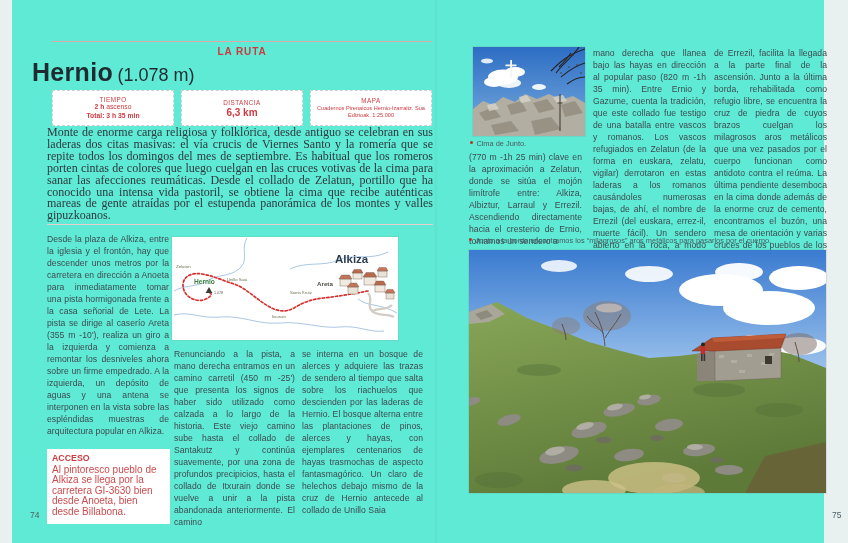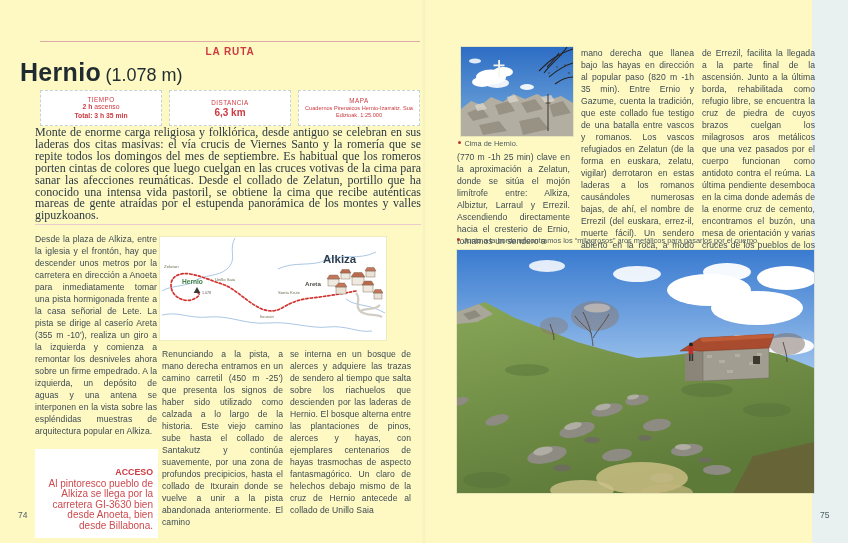--- a/index.html
+++ b/index.html
@@ -1,18 +1,18 @@
 <!DOCTYPE html>
 <html><head>
 <meta charset="utf-8">
 <style>
   html,body{margin:0;padding:0;}
   body{width:848px;height:543px;overflow:hidden;background:#e8f1ef;
        font-family:"Liberation Sans",sans-serif;-webkit-font-smoothing:antialiased;}
-  .spread{position:relative;width:812px;height:543px;background:#fef9c3;}
+  .spread{position:relative;width:812px;height:543px;background:#5eead4;margin-left:12px;}
   .gutter{position:absolute;left:422px;top:0;width:4px;height:543px;
           background:linear-gradient(90deg,rgba(0,0,0,0) 0%,rgba(70,90,90,.05) 50%,rgba(0,0,0,0) 100%);}
 
   
   .colTxt{font-size:8.6px;line-height:12px;color:#3d4a52;text-align:justify;letter-spacing:.05px;}
   .caption{font-size:7.4px;color:#4a5a62;display:flex;align-items:flex-start;gap:3px;}
   .bullet{width:3.4px;height:3.4px;border-radius:50%;background:#b8342e;margin-top:2px;flex:none;}
   .pageNum{position:absolute;font-size:8.5px;color:#4e6066;}
 
   
@@ -39,21 +39,21 @@
   .intro{position:absolute;left:35px;top:127px;width:386px;
          font-family:"Liberation Serif",serif;font-size:12px;line-height:11.9px;
          color:#2c3940;text-align:justify;}
   .ruleMid{position:absolute;left:35px;top:224px;width:386px;height:1px;background:#e8cdca;}
 
   
   .lCol1{position:absolute;left:35px;top:233px;width:122px;}
   .lCol2{position:absolute;left:162px;top:348px;width:121px;}
   .lCol3{position:absolute;left:290px;top:348px;width:121px;}
   .acceso{position:absolute;left:35px;top:449px;width:123px;background:#ffffff;
-          padding:18px 5px 7px;box-sizing:border-box;text-align:right;color:#cd4a4e;}
+          padding:4px 5px 7px;box-sizing:border-box;text-align:left;color:#cd4a4e;}
   .accesoTitle{font-size:8.8px;font-weight:bold;color:#cd3a40;margin-bottom:2px;}
   .accesoBody{font-size:10px;line-height:10.4px;}
 
   .mapBox{position:absolute;left:160px;top:237px;width:226px;height:103px;background:#ffffff;
           box-shadow:0 0 0 1px rgba(120,140,140,.12);}
 
   
   .photoTop{position:absolute;left:461px;top:47px;width:112px;height:89px;
             box-shadow:0 0 0 1px rgba(120,140,140,.18);}
   .capTop{position:absolute;left:458px;top:139px;width:120px;}
@@ -215,21 +215,21 @@
           <circle cx="100" cy="8" r="1.2"></circle>
           <circle cx="96" cy="20" r="1"></circle>
         <circle cx="104" cy="18" r="1.1"></circle>
           <circle cx="88" cy="26" r="1"></circle>
           <circle cx="108" cy="26" r="1.1"></circle>
       </g>
     </svg>
   </div>
   <div class="capTop caption">
     <span class="bullet"></span>
-    <span>Cima de Hernio.</span>
+    <span>Cima de Junto.</span>
   </div>
 
   <div class="rCol1 colTxt">(770 m -1h 25 min) clave en la aproximación a Zelatun, donde se sitúa el mojón limítrofe entre: Alkiza, Albiztur, Larraul y Errezil. Ascendiendo directamente hacia el cresterio de Ernio, tomamos un sendero a</div>
   <div class="rCol2 colTxt">mano derecha que llanea bajo las hayas en dirección al popular paso (820 m -1h 35 min). Entre Ernio y Gazume, cuenta la tradición, que este collado fue testigo de una batalla entre vascos y romanos. Los vascos refugiados en Zelatun (de la forma en euskara, zelatu, vigilar) derrotaron en estas laderas a los romanos causándoles numerosas bajas, de ahí, el nombre de Errezil (del euskara, errez-il, muerte fácil). Un sendero abierto en la roca, a modo de cornisa sobre el valle</div>
   <div class="rCol3 colTxt">de Errezil, facilita la llegada a la parte final de la ascensión. Junto a la última borda, rehabilitada como refugio libre, se encuentra la cruz de piedra de cuyos brazos cuelgan los milagrosos aros metálicos que una vez pasados por el cuerpo funcionan como antidoto contra el reúma. La última pendiente desemboca en la cima donde además de la enorme cruz de cemento, encontramos el buzón, una mesa de orientación y varias cruces de los pueblos de los alrededores.</div>
 
   <div class="capBottom caption">
     <span class="bullet"></span>
     <span>Junto a la borda encontramos los “milagrosos” aros metálicos para pasarlos por el cuerpo.</span>
   </div>

